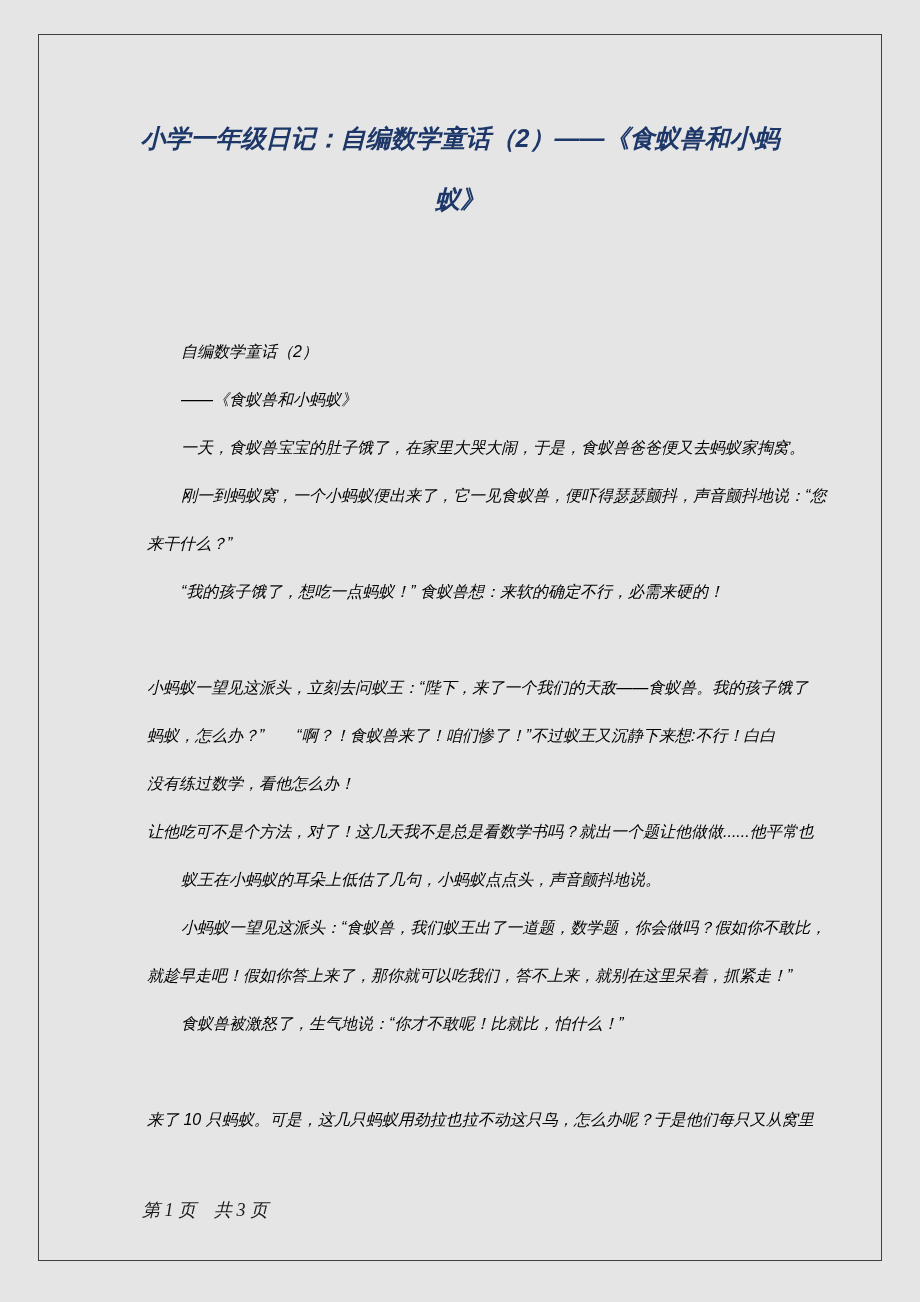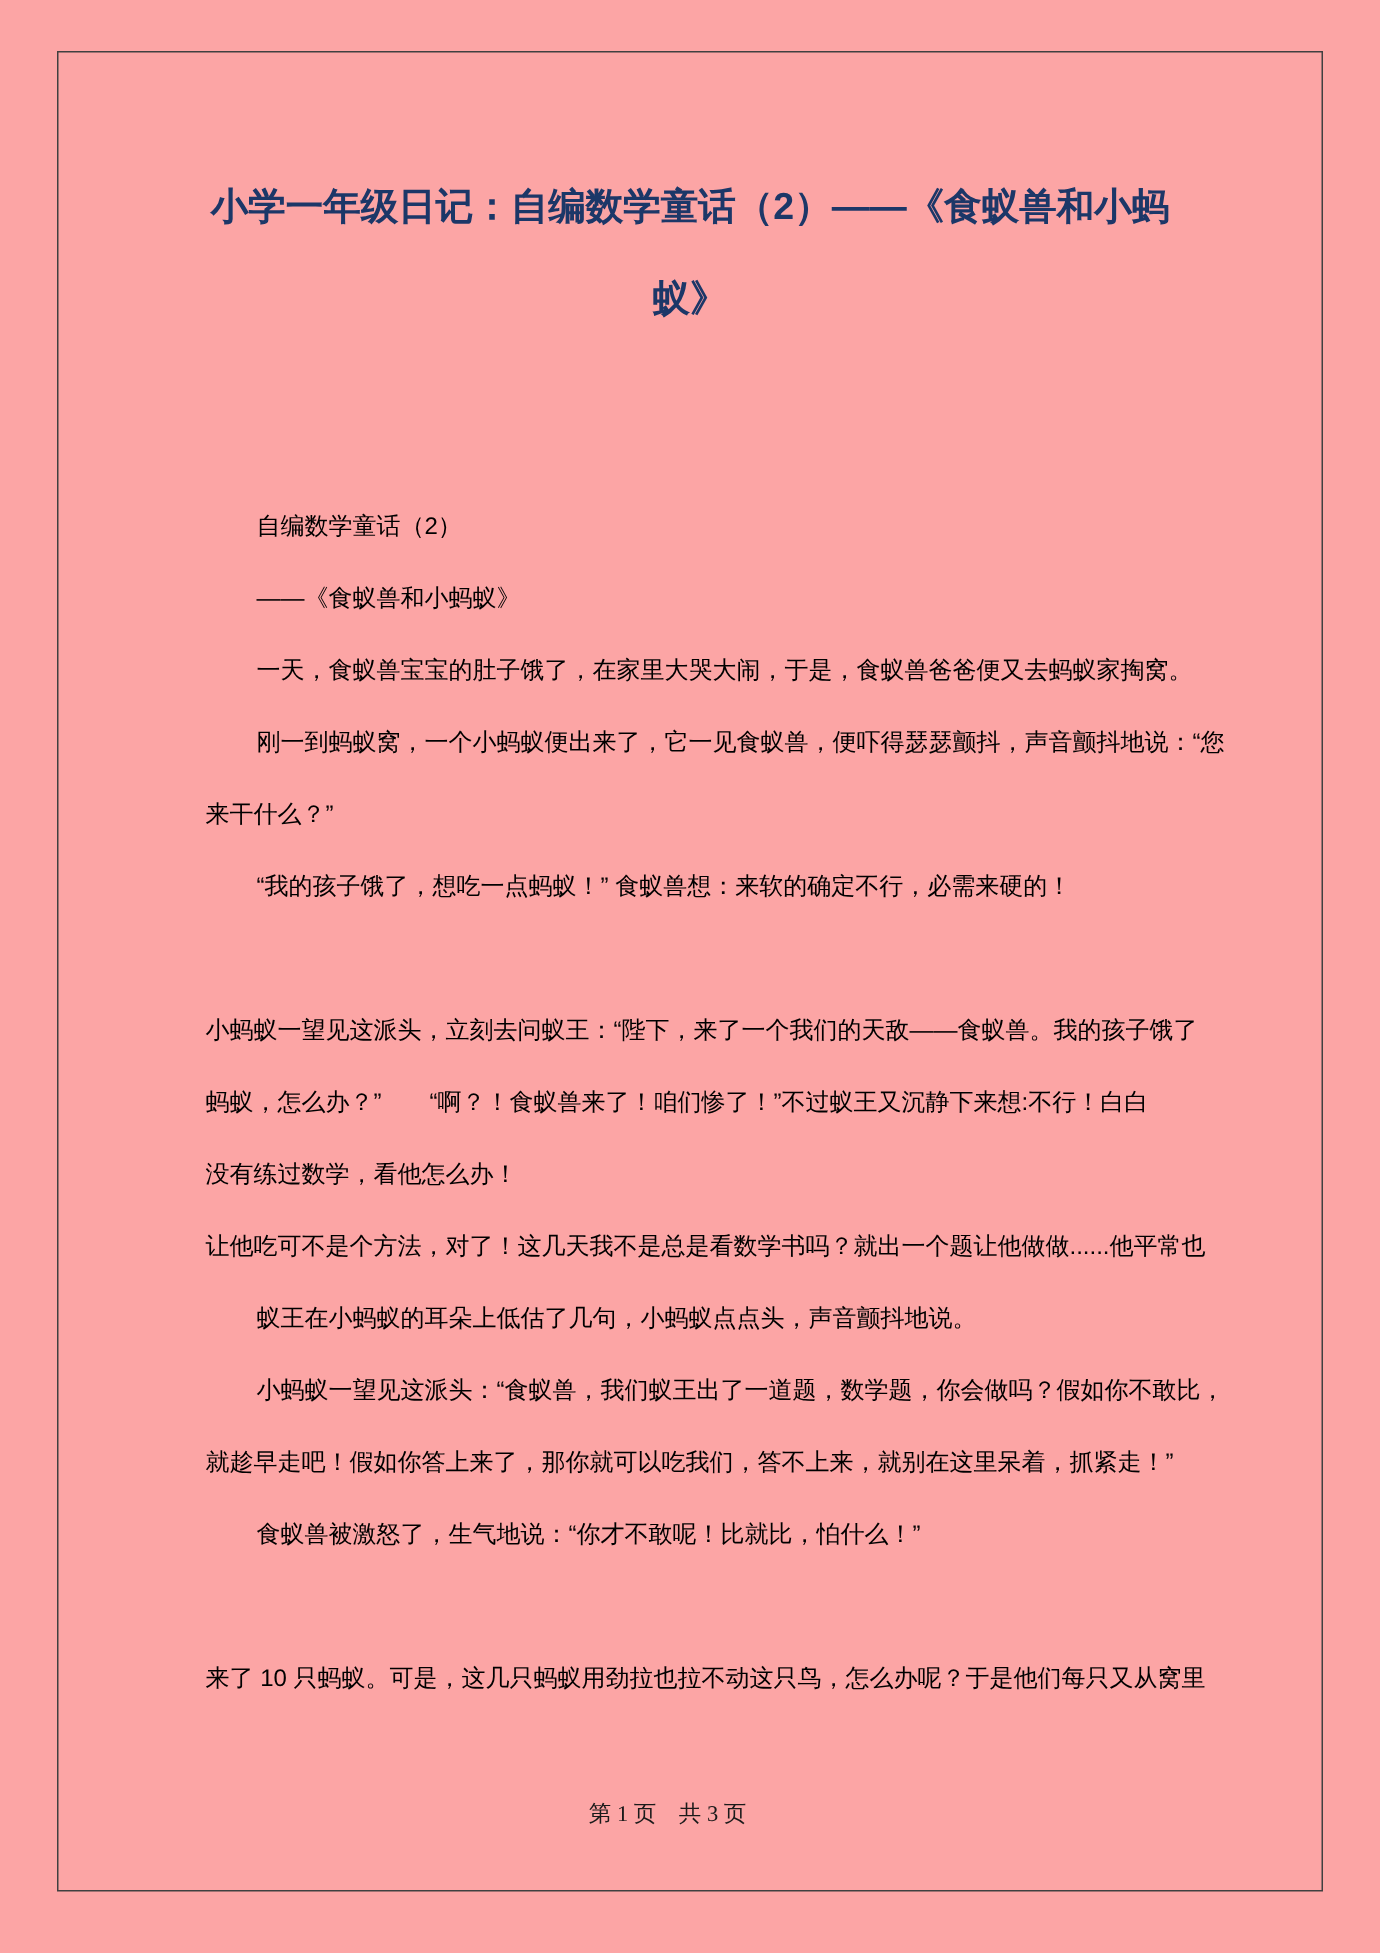--- a/index.html
+++ b/index.html
@@ -4,23 +4,24 @@
 <style>
   html, body {
     margin: 0;
     padding: 0;
     background: #ffffff;
   }
   .page {
     position: relative;
     width: 920px;
     height: 1302px;
-    background: #fca5a5;
+    background: #e5e5e5;
     font-family: "Liberation Sans", sans-serif;
     overflow: hidden;
+    font-style: italic;
   }
   .frame {
     position: absolute;
     left: 38px;
     top: 34px;
     width: 844px;
     height: 1227px;
     border: 1px solid #404040;
     box-sizing: border-box;
   }
@@ -44,35 +45,35 @@
     left: 137px;
     top: 328px;
     width: 646px;
     color: #000000;
     font-size: 16px;
   }
   .line {
     height: 48px;
     line-height: 48px;
     white-space: nowrap;
+    margin-left: 10px;
   }
   .line.indent {
     padding-left: 34px;
   }
   .spacer {
     height: 48px;
   }
   .page-footer {
     position: absolute;
-    left: 122px;
+    left: 142px;
     top: 1196px;
     width: 646px;
-    text-align: center;
     font-family: "Liberation Serif", serif;
-    font-size: 15px;
+    font-size: 18px;
     line-height: 28px;
     color: #1a1a1a;
   }
 </style>
 </head>
 <body>
 
 <div class="page">
 
   <div class="frame"></div>

